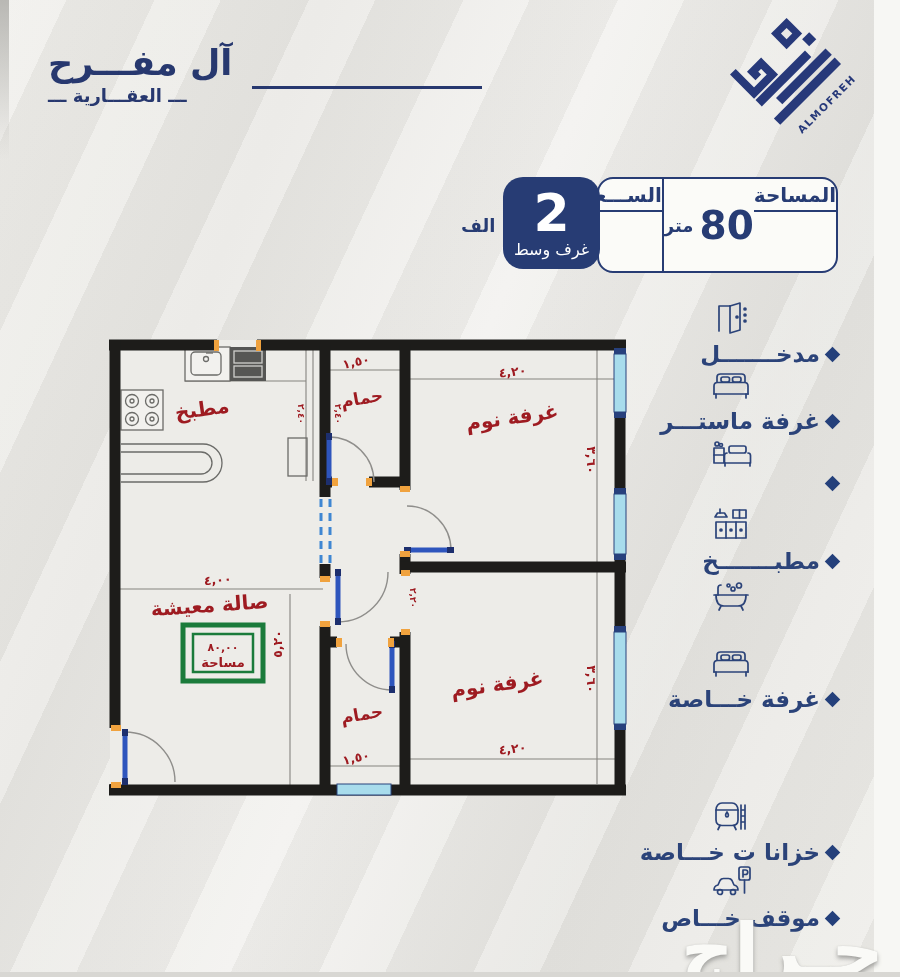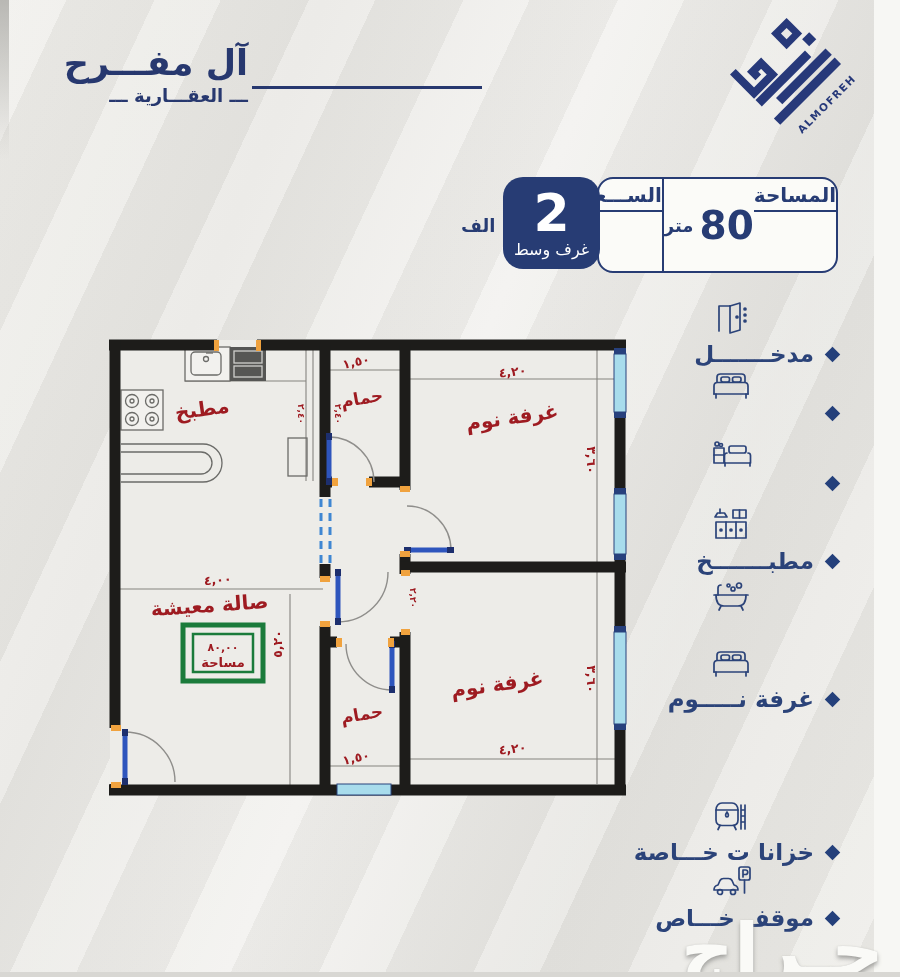--- a/index.html
+++ b/index.html
@@ -6,21 +6,21 @@
   #canvas{position:relative;width:900px;height:977px;overflow:hidden;
     background:linear-gradient(112deg,#efeeea 0%,#e7e6e2 25%,#f1f0ed 48%,#e5e4e0 72%,#edece8 100%);
     font-family:"DejaVu Sans",sans-serif;}
   #canvas::before{content:"";position:absolute;inset:0;pointer-events:none;
     background:repeating-linear-gradient(115deg,rgba(255,255,255,.22) 0 60px,rgba(40,40,40,.03) 60px 140px);}
   .right-band{position:absolute;top:0;right:0;width:26px;height:100%;background:#f7f7f4;}
   .bottom-strip{position:absolute;bottom:0;left:0;width:100%;height:5px;background:#d8d7d3;}
   .corner-shade{position:absolute;top:0;left:0;width:9px;height:160px;
     background:linear-gradient(#b9b8b4,rgba(185,184,180,0));}
   
-  .brand{position:absolute;left:48px;top:44px;width:200px;text-align:right;direction:rtl;color:#27386f;}
+  .brand{position:absolute;left:48px;top:44px;width:200px;text-align:left;direction:rtl;color:#27386f;}
   .brand-l1{font-size:35px;font-weight:bold;line-height:1.1;}
   .brand-l2{font-size:18px;font-weight:bold;margin-top:2px;}
   .brand-rule{position:absolute;left:252px;top:86px;width:230px;height:2.5px;background:#27386f;}
   .logo-wrap{position:absolute;left:716px;top:10px;width:150px;height:150px;}
   
   .rooms-box{position:absolute;left:503px;top:177px;width:97px;height:92px;background:#273c74;
     border-radius:20px;color:#fff;display:flex;flex-direction:column;align-items:center;justify-content:center;z-index:3;}
   .rooms-count{font-size:52px;font-weight:bold;line-height:1;}
   .rooms-label{font-size:16px;font-weight:normal;margin-top:1px;}
   .info-box{position:absolute;left:597px;top:177px;width:237px;height:92px;background:#fbfbf8;
@@ -30,21 +30,21 @@
   .info-head{height:31px;display:flex;align-items:center;justify-content:center;
     border-bottom:2.5px solid #273c74;color:#273c74;font-weight:bold;font-size:20px;}
   .info-val{flex:1;display:flex;align-items:center;justify-content:center;gap:6px;direction:rtl;color:#273c74;}
   .info-num{font-size:39px;font-weight:bold;}
   .info-unit{font-size:18px;font-weight:bold;}
   
   .plan{position:absolute;left:85px;top:332px;width:552px;height:473px;}
   
   .feat{position:absolute;right:62px;width:240px;text-align:right;}
   .feat-icon{display:flex;justify-content:flex-end;margin:0 85px 4px 0;}
-  .feat-line{display:flex;direction:rtl;align-items:center;justify-content:flex-start;gap:13px;}
+  .feat-line{display:flex;direction:rtl;align-items:center;justify-content:flex-start;gap:7px;}
   .diamond{width:11px;height:11px;background:#24407b;transform:rotate(45deg);flex:0 0 auto;}
   .feat-label{font-size:23px;font-weight:bold;color:#2b4379;white-space:nowrap;}
   .icon-svg{stroke:#2b4379;fill:none;stroke-width:1.7;stroke-linecap:round;stroke-linejoin:round;}
   
   .watermark{position:absolute;right:16px;bottom:-16px;font-size:74px;font-weight:bold;color:#fafaf7;
     direction:rtl;letter-spacing:4px;
     text-shadow:0 3px 4px rgba(150,150,148,.85),0 0 1px rgba(190,190,188,.9);}
 </style>
 </head>
 <body>
@@ -274,20 +274,21 @@
         <path d="M8 16v-5c0-2 1.5-3 3.5-3h21c2 0 3.5 1 3.5 3v5"></path>
         <rect x="12" y="11" width="8.5" height="5" rx="2"></rect>
           <rect x="23.5" y="11" width="8.5" height="5" rx="2"></rect>
         <path d="M5 28v-8c0-2 1.5-3.5 3.5-3.5h27c2 0 3.5 1.5 3.5 3.5v8"></path>
         <path d="M5 28h34"></path>
           <path d="M7 28v4M37 28v4"></path>
       </svg>
     </div>
     <div class="feat-line">
         <span class="diamond"></span>
+      <span class="feat-label">غرفة ماستـــر</span>
       </div>
   </div>
 
   <div class="feat" style="top:436px">
     <div class="feat-icon">
       <svg class="icon-svg" width="44" height="38" viewBox="0 0 44 38">
         <rect x="5" y="12" width="10" height="15"></rect>
           <path d="M5 19h10"></path>
           <circle cx="8" cy="8" r="2"></circle>
           <circle cx="12" cy="9" r="1.5"></circle>
@@ -341,21 +342,21 @@
         <path d="M8 16v-5c0-2 1.5-3 3.5-3h21c2 0 3.5 1 3.5 3v5"></path>
         <rect x="12" y="11" width="8.5" height="5" rx="2"></rect>
           <rect x="23.5" y="11" width="8.5" height="5" rx="2"></rect>
         <path d="M5 28v-8c0-2 1.5-3.5 3.5-3.5h27c2 0 3.5 1.5 3.5 3.5v8"></path>
         <path d="M5 28h34"></path>
           <path d="M7 28v4M37 28v4"></path>
       </svg>
     </div>
     <div class="feat-line">
         <span class="diamond"></span>
-      <span class="feat-label">غرفة نـــــوم</span>
+      <span class="feat-label">غرفة خـــاصة</span>
       </div>
   </div>
 
 
   <div class="feat" style="top:797px">
     <div class="feat-icon">
       <svg class="icon-svg" width="44" height="38" viewBox="0 0 44 38">
         <path d="M13 6h10c3.5 0 6 3 6 7v10c0 3.5-2.5 5.5-6 5.5H13c-3.5 0-6-2-6-5.5V13c0-4 2.5-7 6-7z"></path>
         <path d="M7 13h22"></path>
         <path d="M18 15c-1.8 2.6-1.8 4.8 0 4.8s1.8-2.2 0-4.8z"></path>

